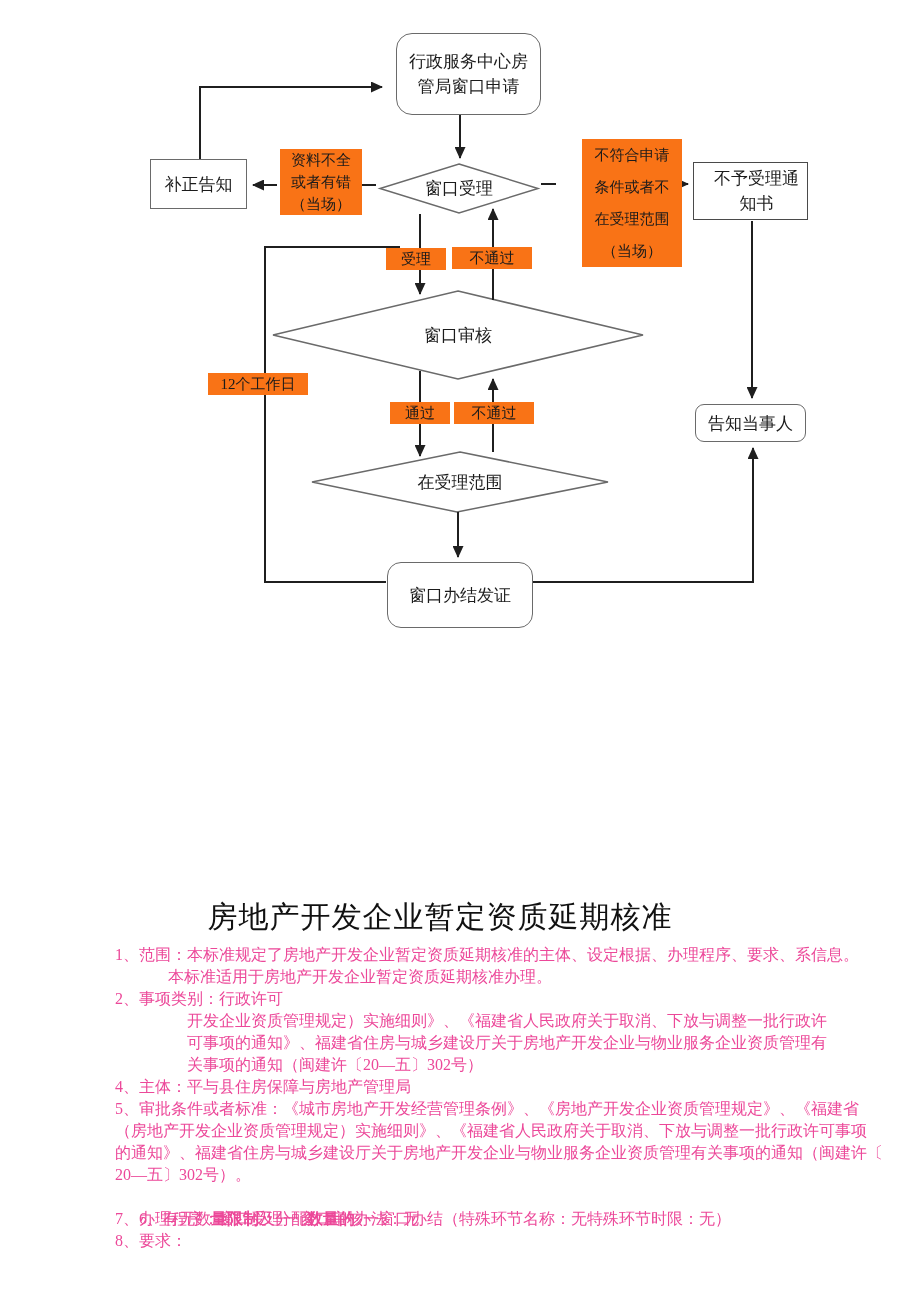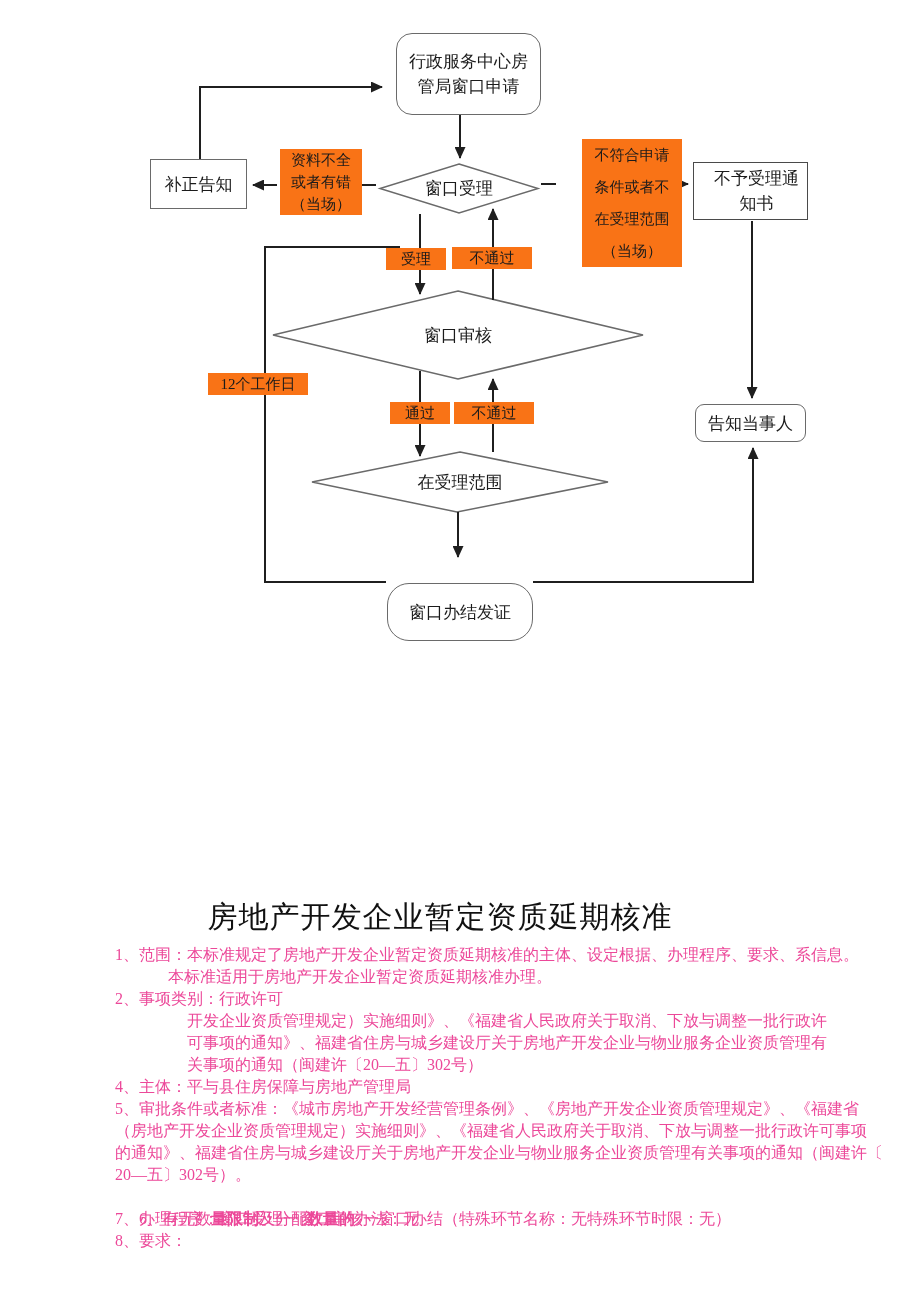--- a/index.html
+++ b/index.html
@@ -25,21 +25,21 @@
     position:absolute;box-sizing:border-box;background:#fff;
     border:1.5px solid var(--border);
     display:flex;align-items:center;justify-content:center;
     text-align:center;white-space:pre-line;
     font-size:17px;line-height:25px;color:var(--text);z-index:2;
   }
   .n-start{left:388px;top:33px;width:145px;height:82px;border-radius:16px;margin-left:8px;}
   .n-corr{left:150px;top:159px;width:97px;height:50px;}
   .n-rej{left:693px;top:162px;width:115px;height:58px;border-color:#4a4a4a;padding-left:12px;}
   .n-inform{left:695px;top:404px;width:111px;height:38px;border-radius:9px;}
-  .n-issue{left:387px;top:562px;width:146px;height:58px;border-radius:22px;margin-top:21px;}
+  .n-issue{left:387px;top:562px;width:146px;height:66px;border-radius:14px;}
 
   .dtext{
     position:absolute;display:flex;align-items:center;justify-content:center;
     font-size:17px;color:var(--text);z-index:2;text-align:center;
   }
   .dt1{left:380px;top:164px;width:158px;height:49px;}
   .dt2{left:273px;top:291px;width:370px;height:88px;}
   .dt3{left:312px;top:452px;width:296px;height:60px;}
 
   .elabel{

